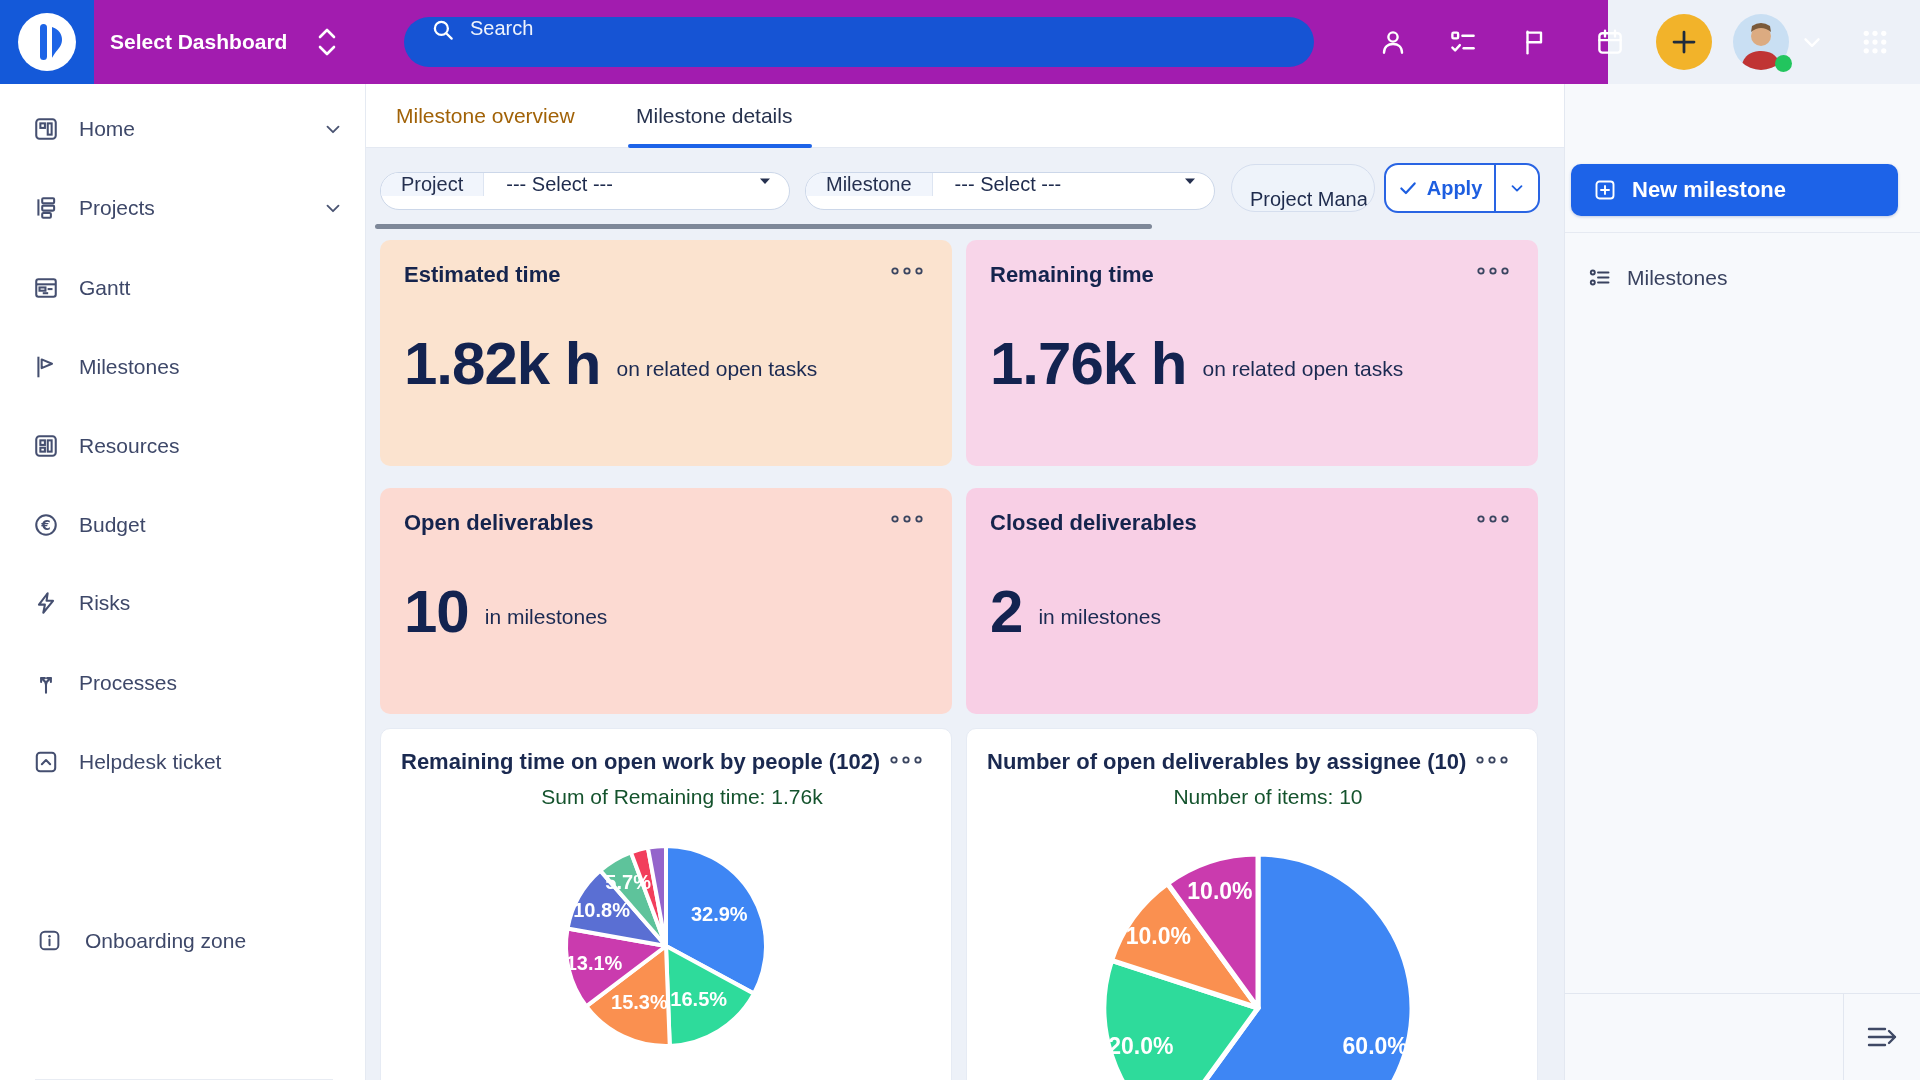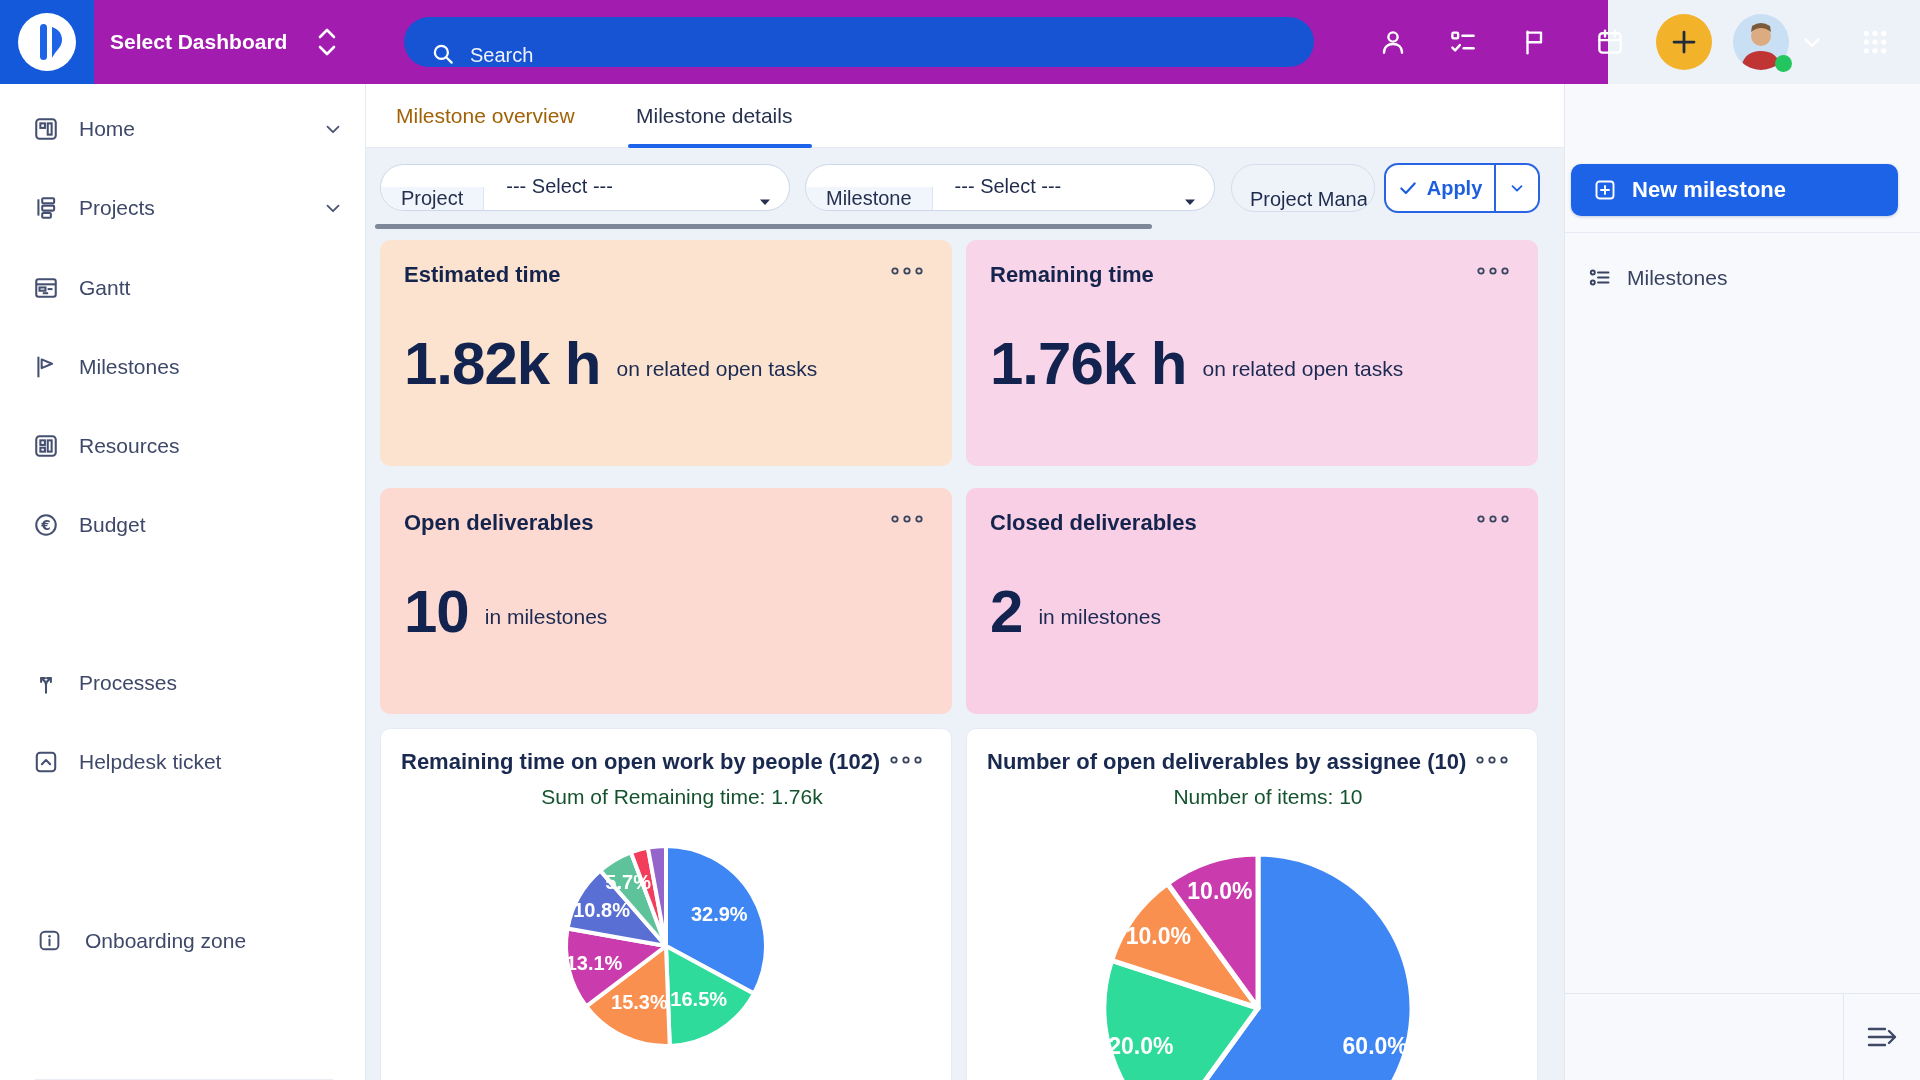--- a/index.html
+++ b/index.html
@@ -6,21 +6,21 @@
   html,body { width:1920px; height:1080px; overflow:hidden; background:#edf1f8;
               font-family:"Liberation Sans", sans-serif; }
 
   
   .topbar { position:absolute; left:0; top:0; width:1608px; height:84px; background:#a21caf; z-index:30; }
   .logo-tile { position:absolute; left:0; top:0; width:94px; height:84px; background:#1459d9;
                display:flex; align-items:center; justify-content:center; }
   .dash-select { position:absolute; left:110px; top:0; height:84px; display:flex; align-items:center; gap:28px;
                  color:#fff; font-size:21px; font-weight:600; cursor:pointer; }
   .search-pill { position:absolute; left:404px; top:17px; width:910px; height:50px; border-radius:25px;
-                 background:#1654d4; display:flex; align-items:flex-end; padding-left:26px; gap:14px; }
+                 background:#1654d4; display:flex; align-items:flex-start; padding-left:26px; gap:14px; }
   .search-pill span { color:rgba(255,255,255,.93); font-size:20px; }
   .tb-ic { position:absolute; top:42px; transform:translate(-50%,-50%); width:32px; height:32px;
            display:flex; align-items:center; justify-content:center; cursor:pointer; }
   .plus-circle { position:absolute; left:1684px; top:42px; transform:translate(-50%,-50%); width:56px; height:56px;
                  border-radius:50%; background:#f2b32a; display:flex; align-items:center; justify-content:center; cursor:pointer; }
   .avatar-wrap { position:absolute; left:1761px; top:42px; transform:translate(-50%,-50%); width:56px; height:56px; cursor:pointer; }
   .status-dot { position:absolute; right:-3px; bottom:-2px; width:17px; height:17px; border-radius:50%;
                 background:#22c55e; }
 
   
@@ -35,22 +35,22 @@
 
   
   .main { position:absolute; left:366px; top:84px; width:1198px; height:996px; background:#edf1f8; }
   .tabband { position:absolute; left:0; top:0; width:1198px; height:64px; background:#fff;
              border-bottom:1px solid #e4e9f2; }
   .tab { position:absolute; top:0; height:64px; display:flex; align-items:center; font-size:21px;
          color:#a16207; cursor:pointer; }
   .tab.active { color:#27324e; }
   .tab-underline { position:absolute; left:262px; top:60px; width:184px; height:4px; background:#1d63e8; border-radius:2px; }
 
-  .pill { position:absolute; top:80px; height:47px; background:#fff; border:1px solid #ccd7e9;
-          border-radius:24px; display:flex; align-items:flex-end; overflow:hidden; }
+  .pill { position:absolute; top:88px; height:38px; background:#fff; border:1px solid #ccd7e9;
+          border-radius:24px; display:flex; align-items:flex-start; overflow:hidden; }
   .pill .plabel { background:#f1f5fc; border-right:1px solid #dde5f2; display:flex; align-items:center;
                   padding:0 20px; font-size:20px; color:#25304f; }
   .pill .pvalue { flex:1; display:flex; align-items:center; padding:0 16px 12px 22px; font-size:20px; color:#1e2b4d; }
   .pill .caret { display:flex; align-items:center; padding-right:16px; color:#25304f; }
   .pill-static { position:absolute; top:80px; height:48px; background:#eef3fa; border:1px solid #d5deee;
                  border-radius:24px; display:flex; align-items:flex-end; padding:0 18px; font-size:20px;
                  color:#1e2b4d; white-space:nowrap; overflow:hidden; }
   .apply-btn { position:absolute; left:1018px; top:79px; width:156px; height:50px; background:#fff;
                border:2px solid #2964e3; border-radius:14px; display:flex; cursor:pointer; z-index:5; }
   .apply-main { flex:1; display:flex; align-items:center; justify-content:center; gap:9px;
@@ -246,20 +246,28 @@
   </div>
   <div class="side-item" style="top:417px">
     <span class="ic">
       <svg width="26" height="26" viewBox="0 0 24 24" fill="none" stroke="currentColor" stroke-width="1.9">
         <circle cx="12" cy="12" r="9"></circle>
           <text x="12" y="16.3" text-anchor="middle" font-size="12.5" font-weight="bold" fill="currentColor" stroke="none" font-family="'DejaVu Sans', sans-serif">€</text>
         </svg>
     </span>
     <span class="lbl">Budget</span>
   </div>
+  <div class="side-item" style="top:495px">
+    <span class="ic">
+      <svg width="26" height="26" viewBox="0 0 24 24" fill="none" stroke="currentColor" stroke-width="1.9" stroke-linejoin="round">
+        <path d="M13.5 3 L5.5 13.5 H11 L9.5 21 L18.5 10 H12.5 Z"></path>
+        </svg>
+    </span>
+    <span class="lbl">Risks</span>
+  </div>
   <div class="side-item" style="top:575px">
     <span class="ic">
       <svg width="26" height="26" viewBox="0 0 24 24" fill="none" stroke="currentColor" stroke-width="1.9" stroke-linecap="round" stroke-linejoin="round">
         <path d="M12 21 V13.5"></path>
           <path d="M12 13.5 C12 10 9.5 9.5 7.5 7.5"></path>
           <path d="M12 13.5 C12 10 14.5 9.5 16.5 7.5"></path>
         <path d="M7.5 11 V7.5 H11"></path>
           <path d="M16.5 11 V7.5 H13"></path>
         </svg>
     </span>

